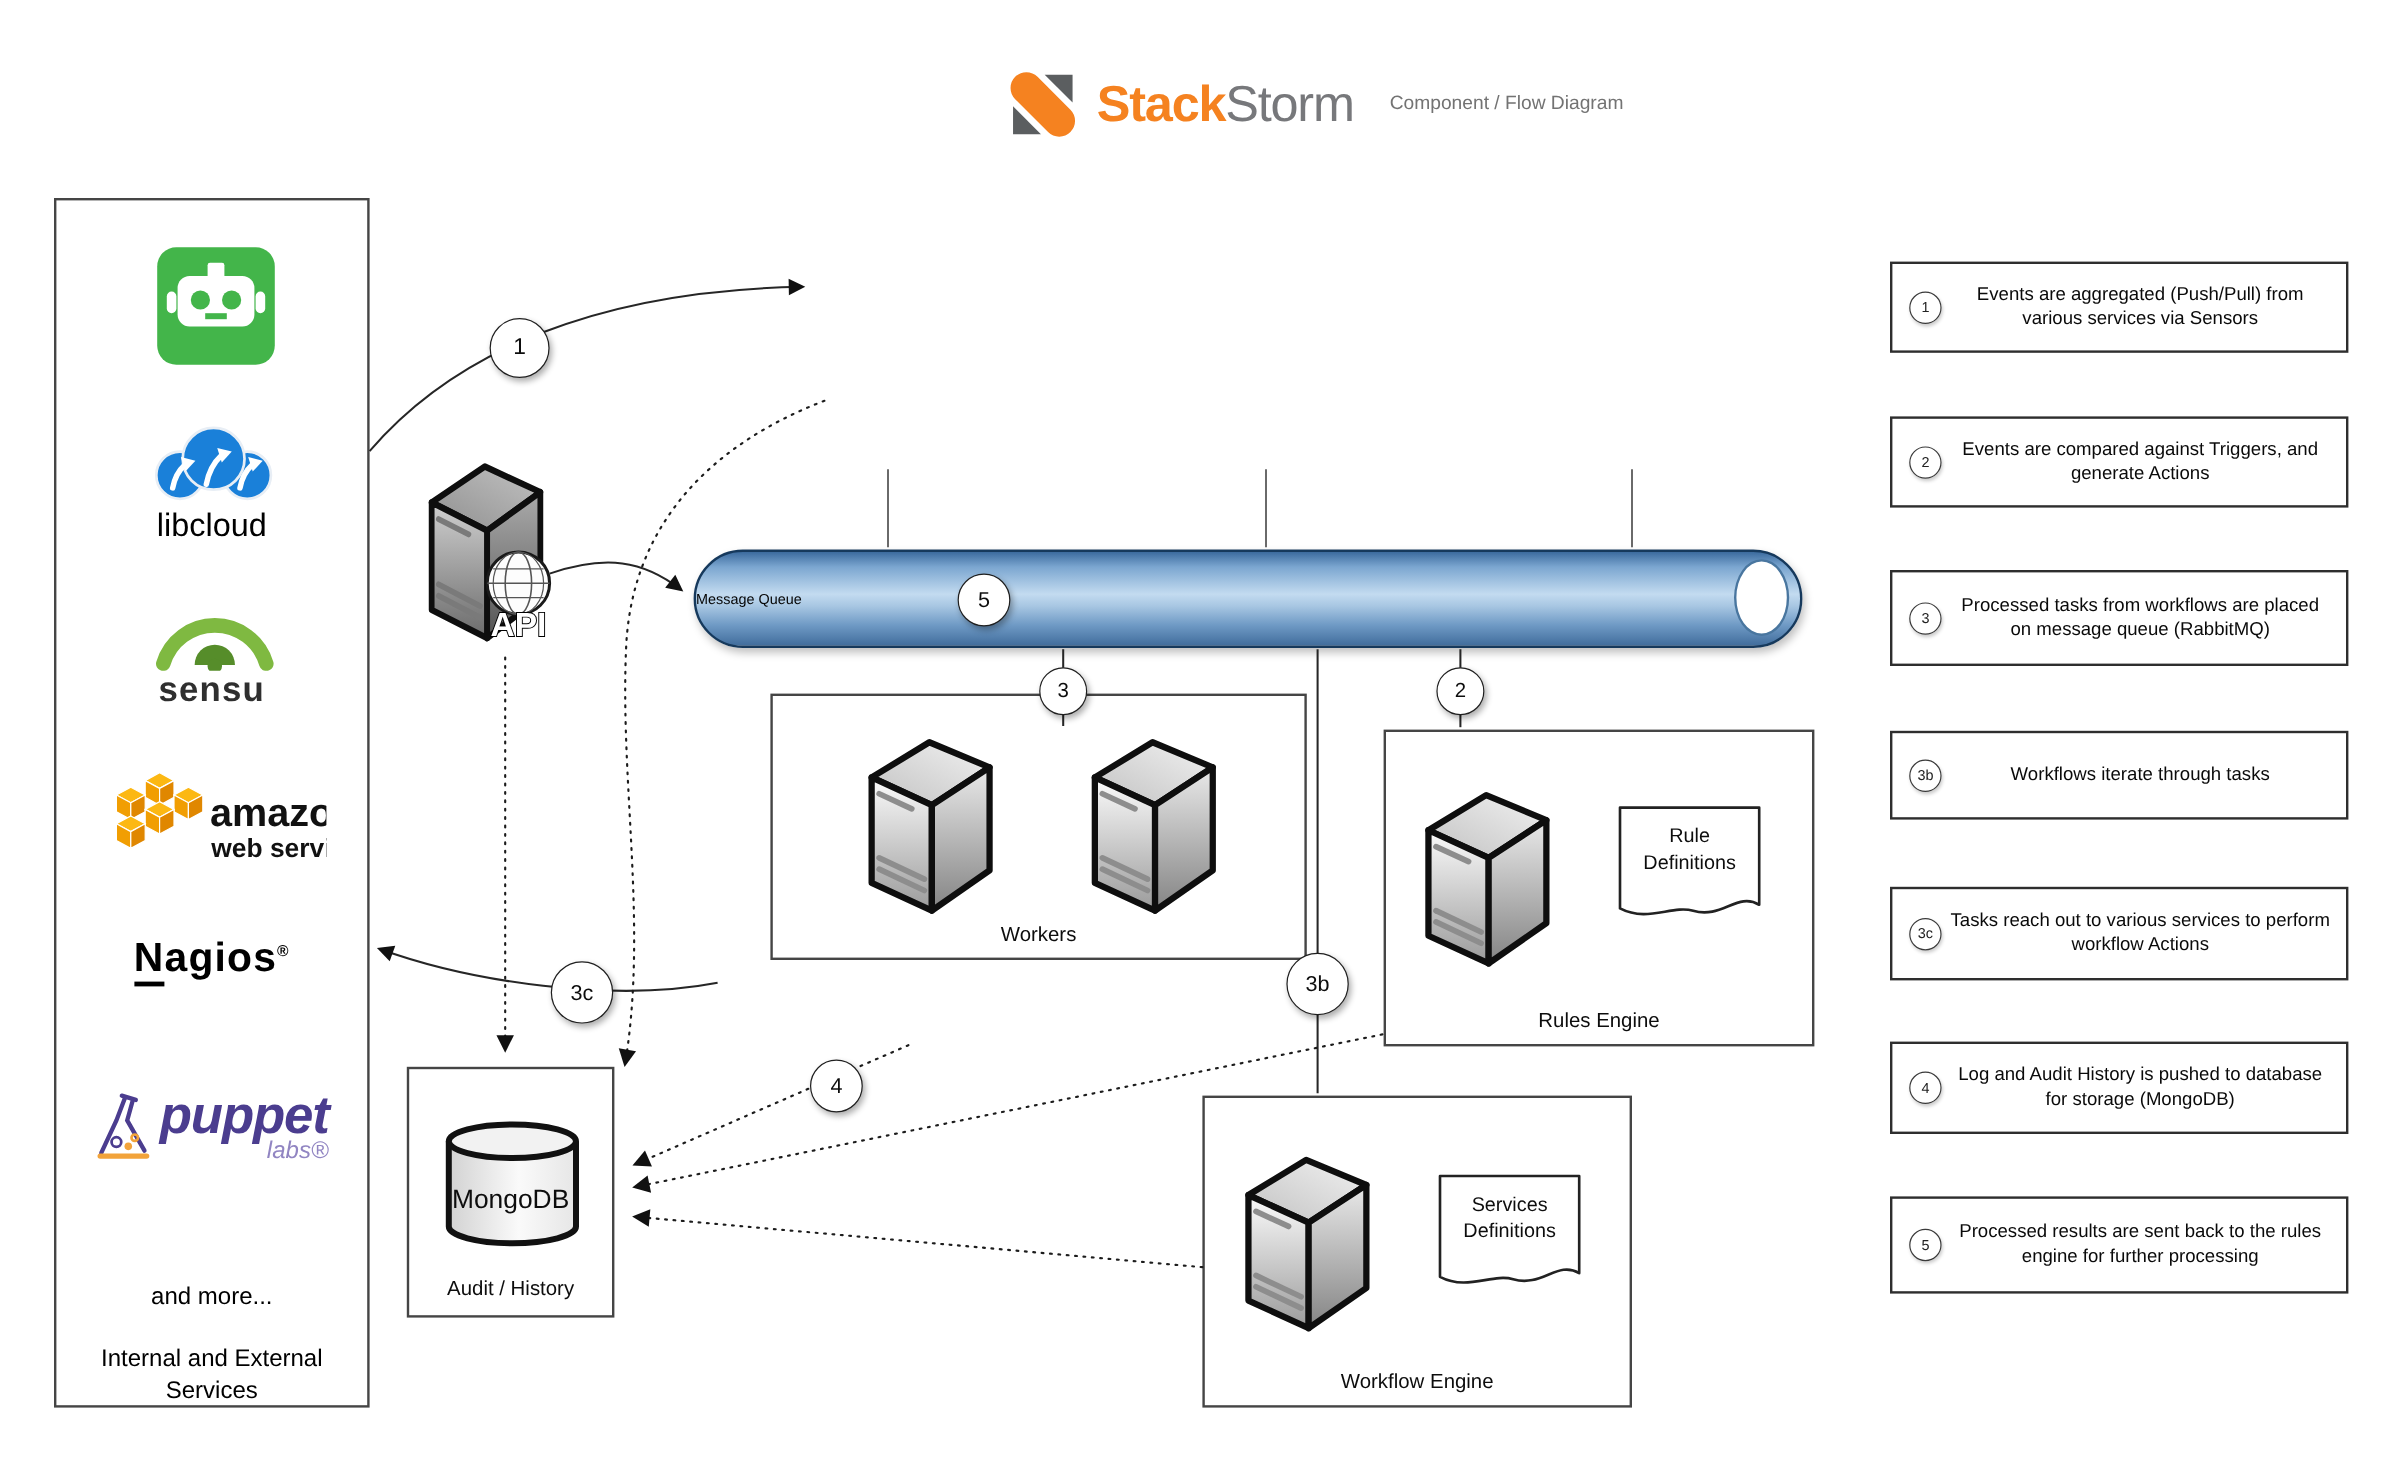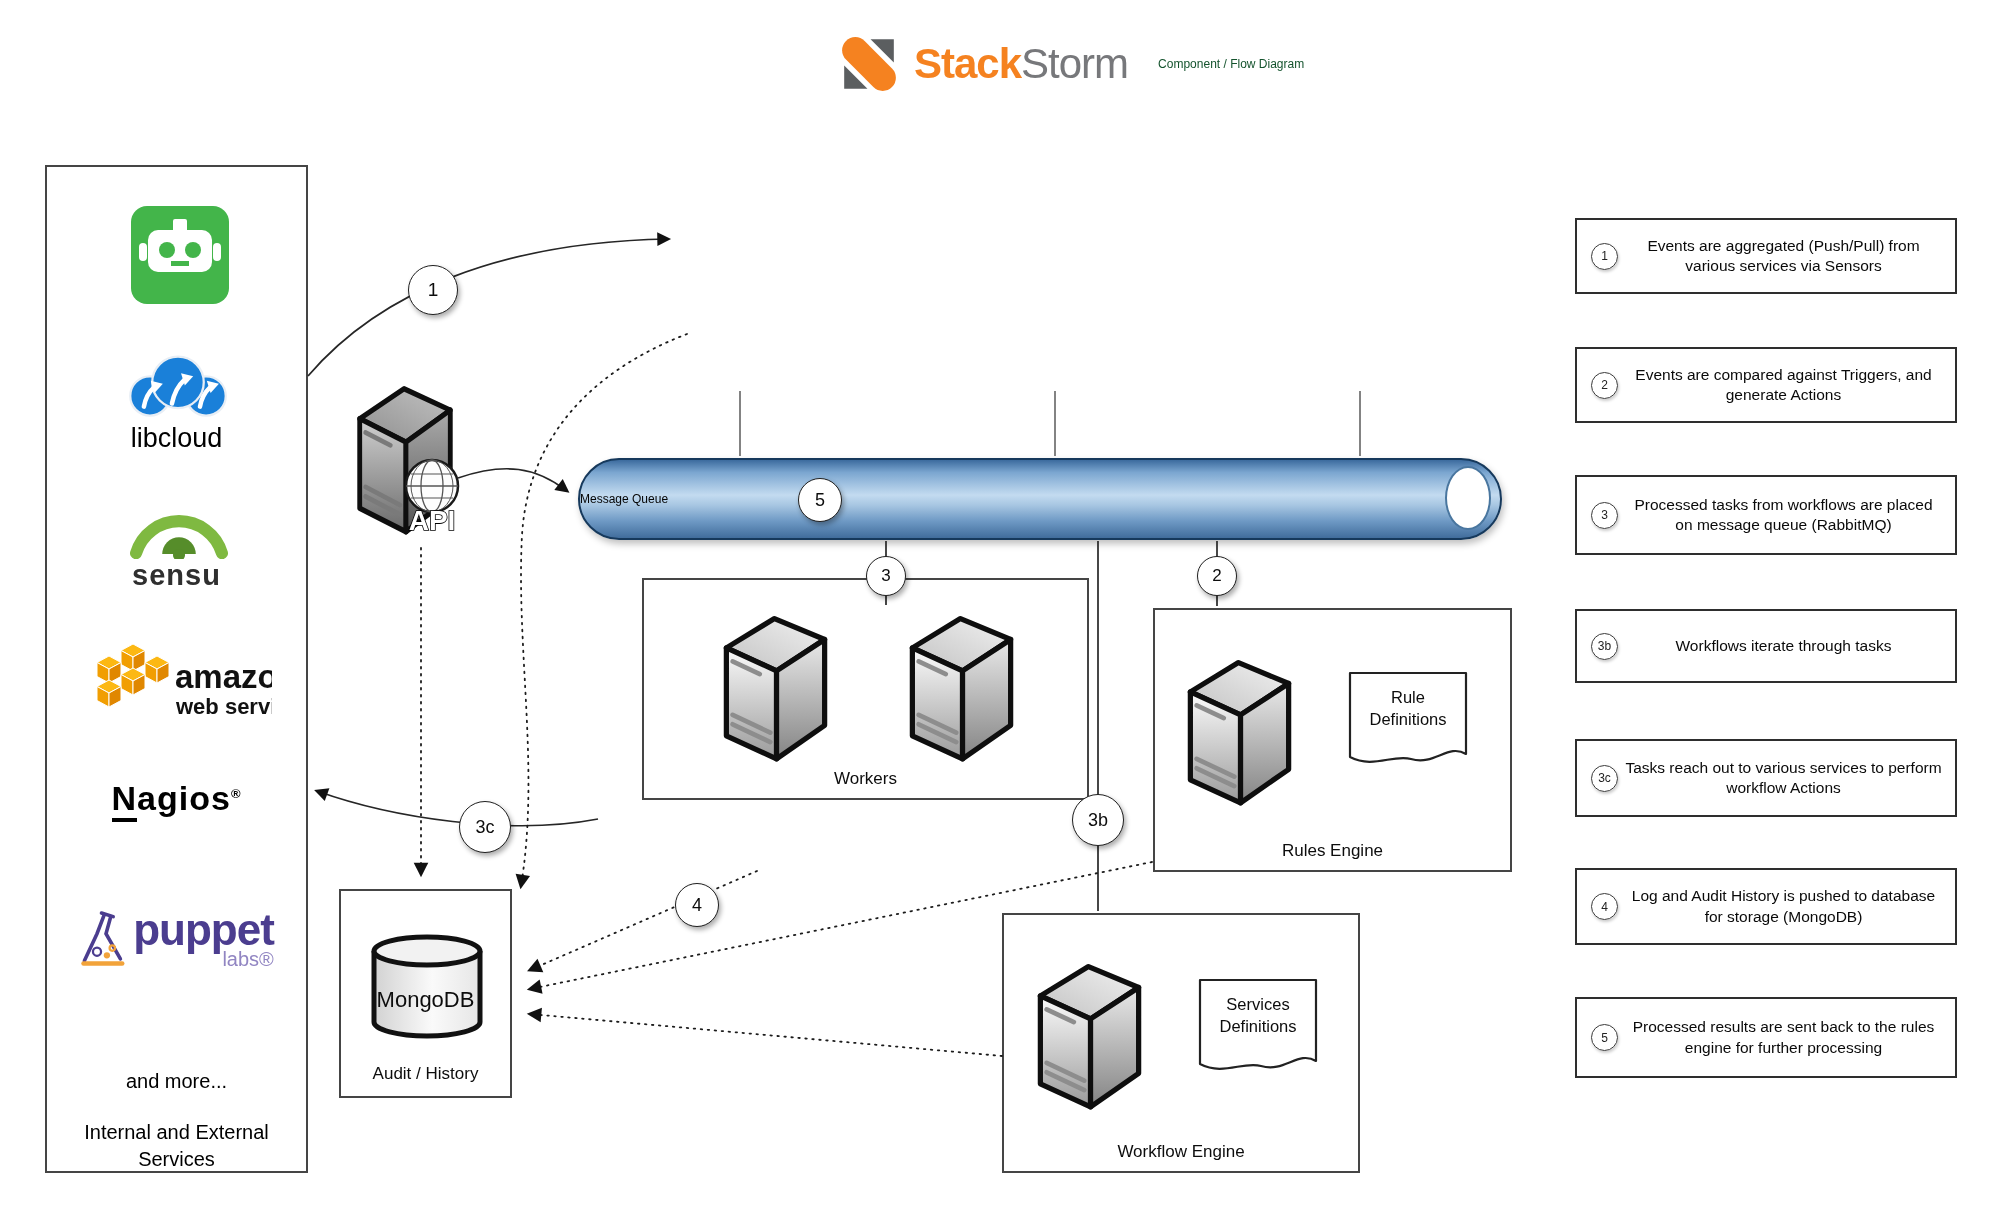--- a/index.html
+++ b/index.html
@@ -1,24 +1,24 @@
 <!DOCTYPE html>
 <html><head>
 <meta charset="utf-8">
 <style>
   html,body{margin:0;padding:0;background:#fff;}
   .canvas{position:relative;width:2000px;height:1218px;background:#fff;overflow:hidden;
           font-family:"Liberation Sans","DejaVu Sans",sans-serif;color:#111;}
 
   
-  .header{position:absolute;left:838px;top:33px;display:flex;align-items:center;}
+  .header{position:absolute;left:838px;top:56px;display:flex;align-items:center;}
   .brand{font-size:42px;margin-left:14px;letter-spacing:-1px;line-height:1;}
   .brand .stack{color:#F58220;font-weight:bold;}
   .brand .storm{color:#77787B;font-weight:normal;}
-  .subtitle{font-size:12px;color:#14532d;margin-left:30px;}
+  .subtitle{font-size:16px;color:#737373;margin-left:30px;}
 
   
   .box{position:absolute;background:#fff;border:2px solid #454545;box-sizing:border-box;}
   .box-label{position:absolute;left:0;right:0;bottom:9px;text-align:center;font-size:17px;color:#0d0d0d;}
   .sidebar{left:45px;top:165px;width:263px;height:1008px;}
   .sensors{left:687px;top:163px;width:733px;height:227px;}
   .workers{left:598px;top:578px;width:447px;height:222px;margin-left:44px;}
   .rules{left:1153px;top:608px;width:359px;height:264px;}
   .workflow{left:1002px;top:913px;width:358px;height:260px;}
   .mongo{left:339px;top:889px;width:173px;height:209px;}
@@ -70,21 +70,21 @@
 
   
   .si{position:absolute;}
   .si-label{position:absolute;left:0;right:0;text-align:center;color:#000;}
   .lc-label{top:256px;font-size:27px;}
   .sensu-label{top:392px;font-size:29px;font-weight:bold;color:#2f2f2f;letter-spacing:1px;}
   .nagios{left:0;right:0;top:612px;text-align:center;font-size:34px;font-weight:bold;color:#000;letter-spacing:1px;}
   .nagios .nunder{border-bottom:4px solid #000;padding-bottom:1px;}
   .nagios sup{font-size:13px;}
   .puppet{left:0;right:0;top:738px;display:flex;justify-content:center;align-items:center;}
-  .puppet-txt{margin-left:0;}
+  .puppet-txt{margin-left:0;font-style:italic;}
   .puppet-main{font-size:44px;font-weight:bold;color:#4b3d8f;line-height:.95;letter-spacing:-1px;}
   .puppet-sub{font-size:20px;color:#9185c2;text-align:right;margin-top:-2px;}
   .more-text{top:903px;font-size:20px;}
   .footer-text{top:952px;font-size:20px;line-height:1.35;left:28px;right:28px;}
 </style>
 </head>
 <body>
 
 <div class="canvas">
 

